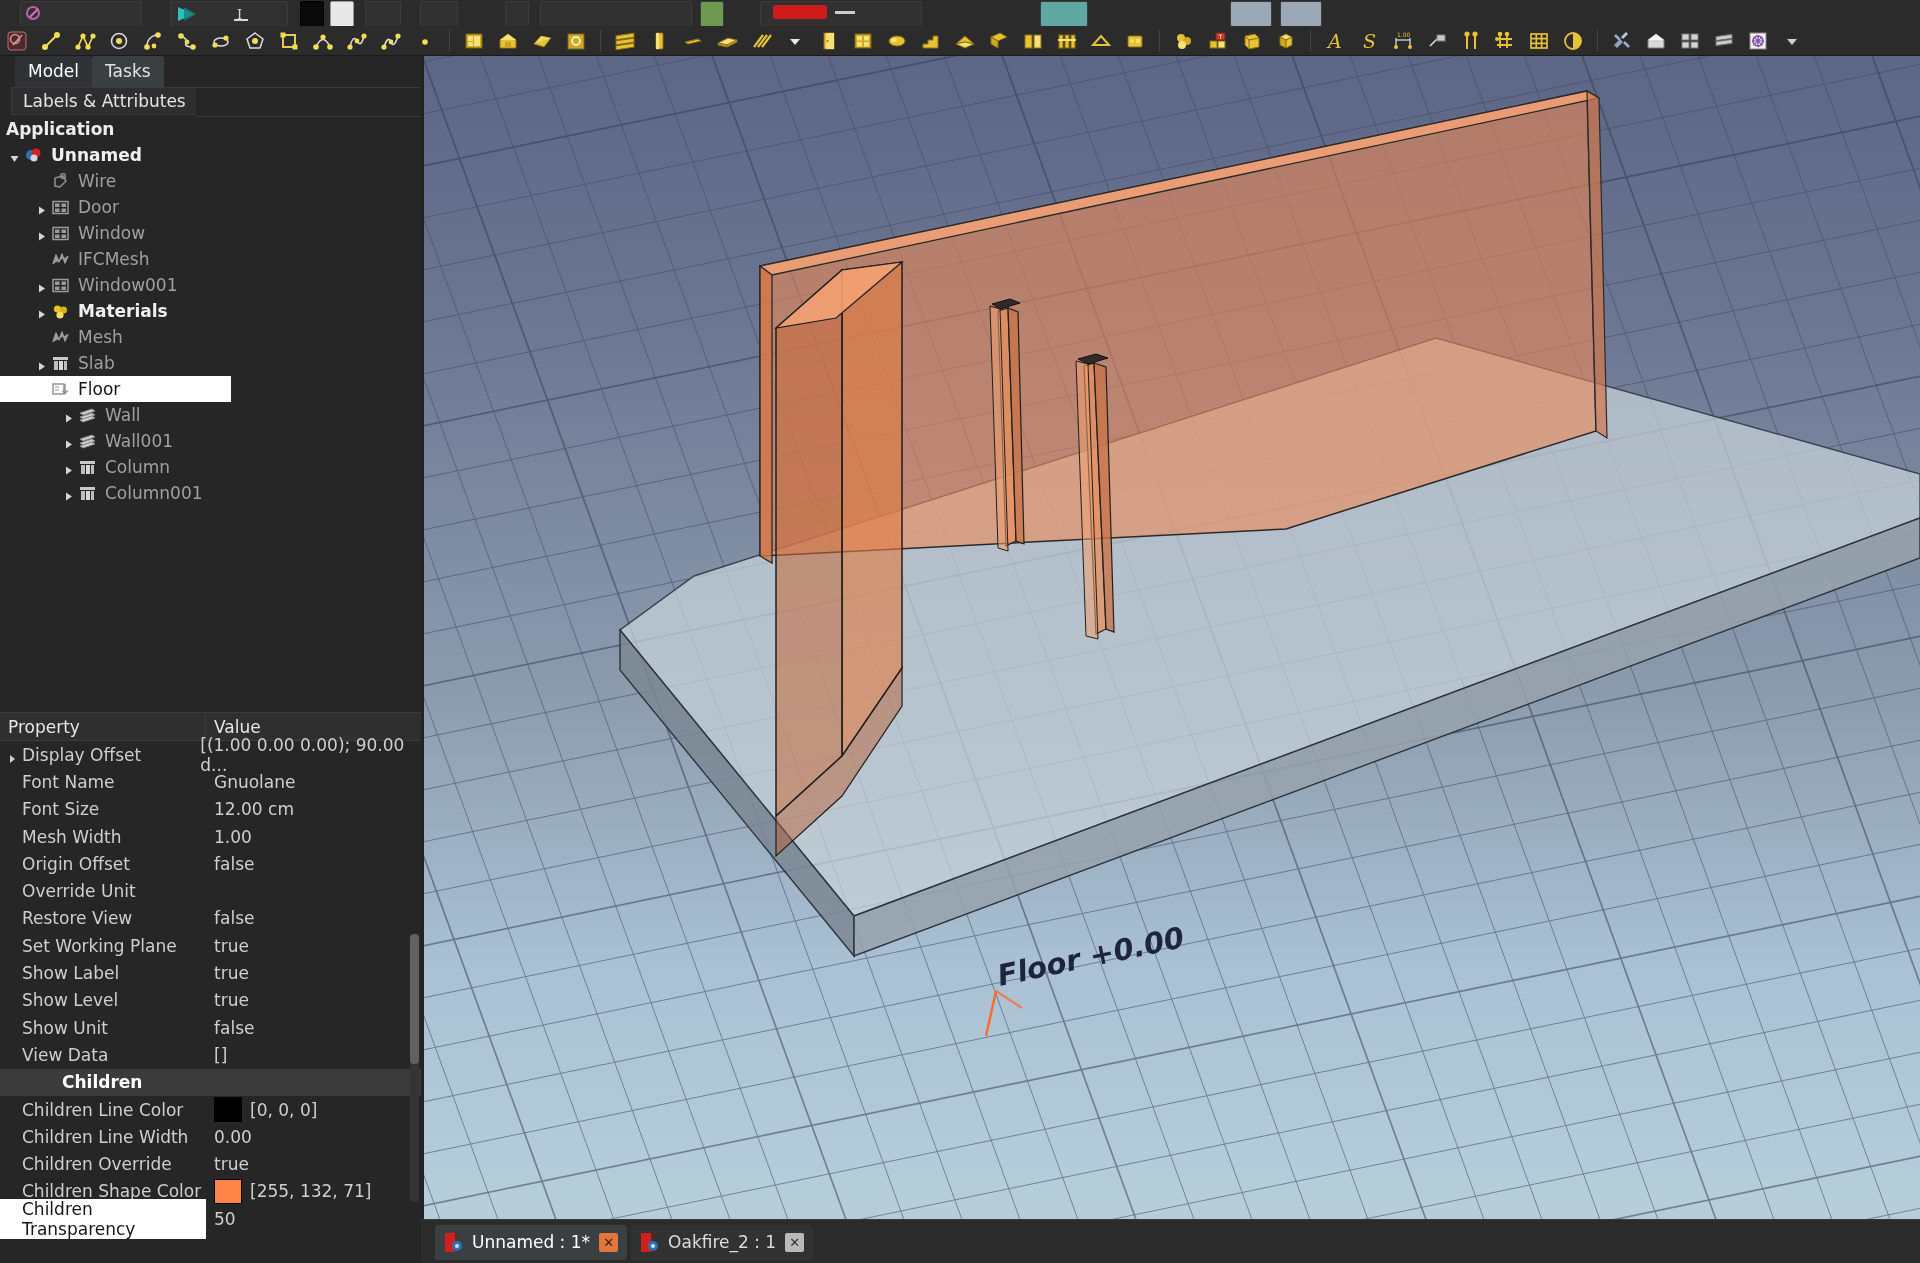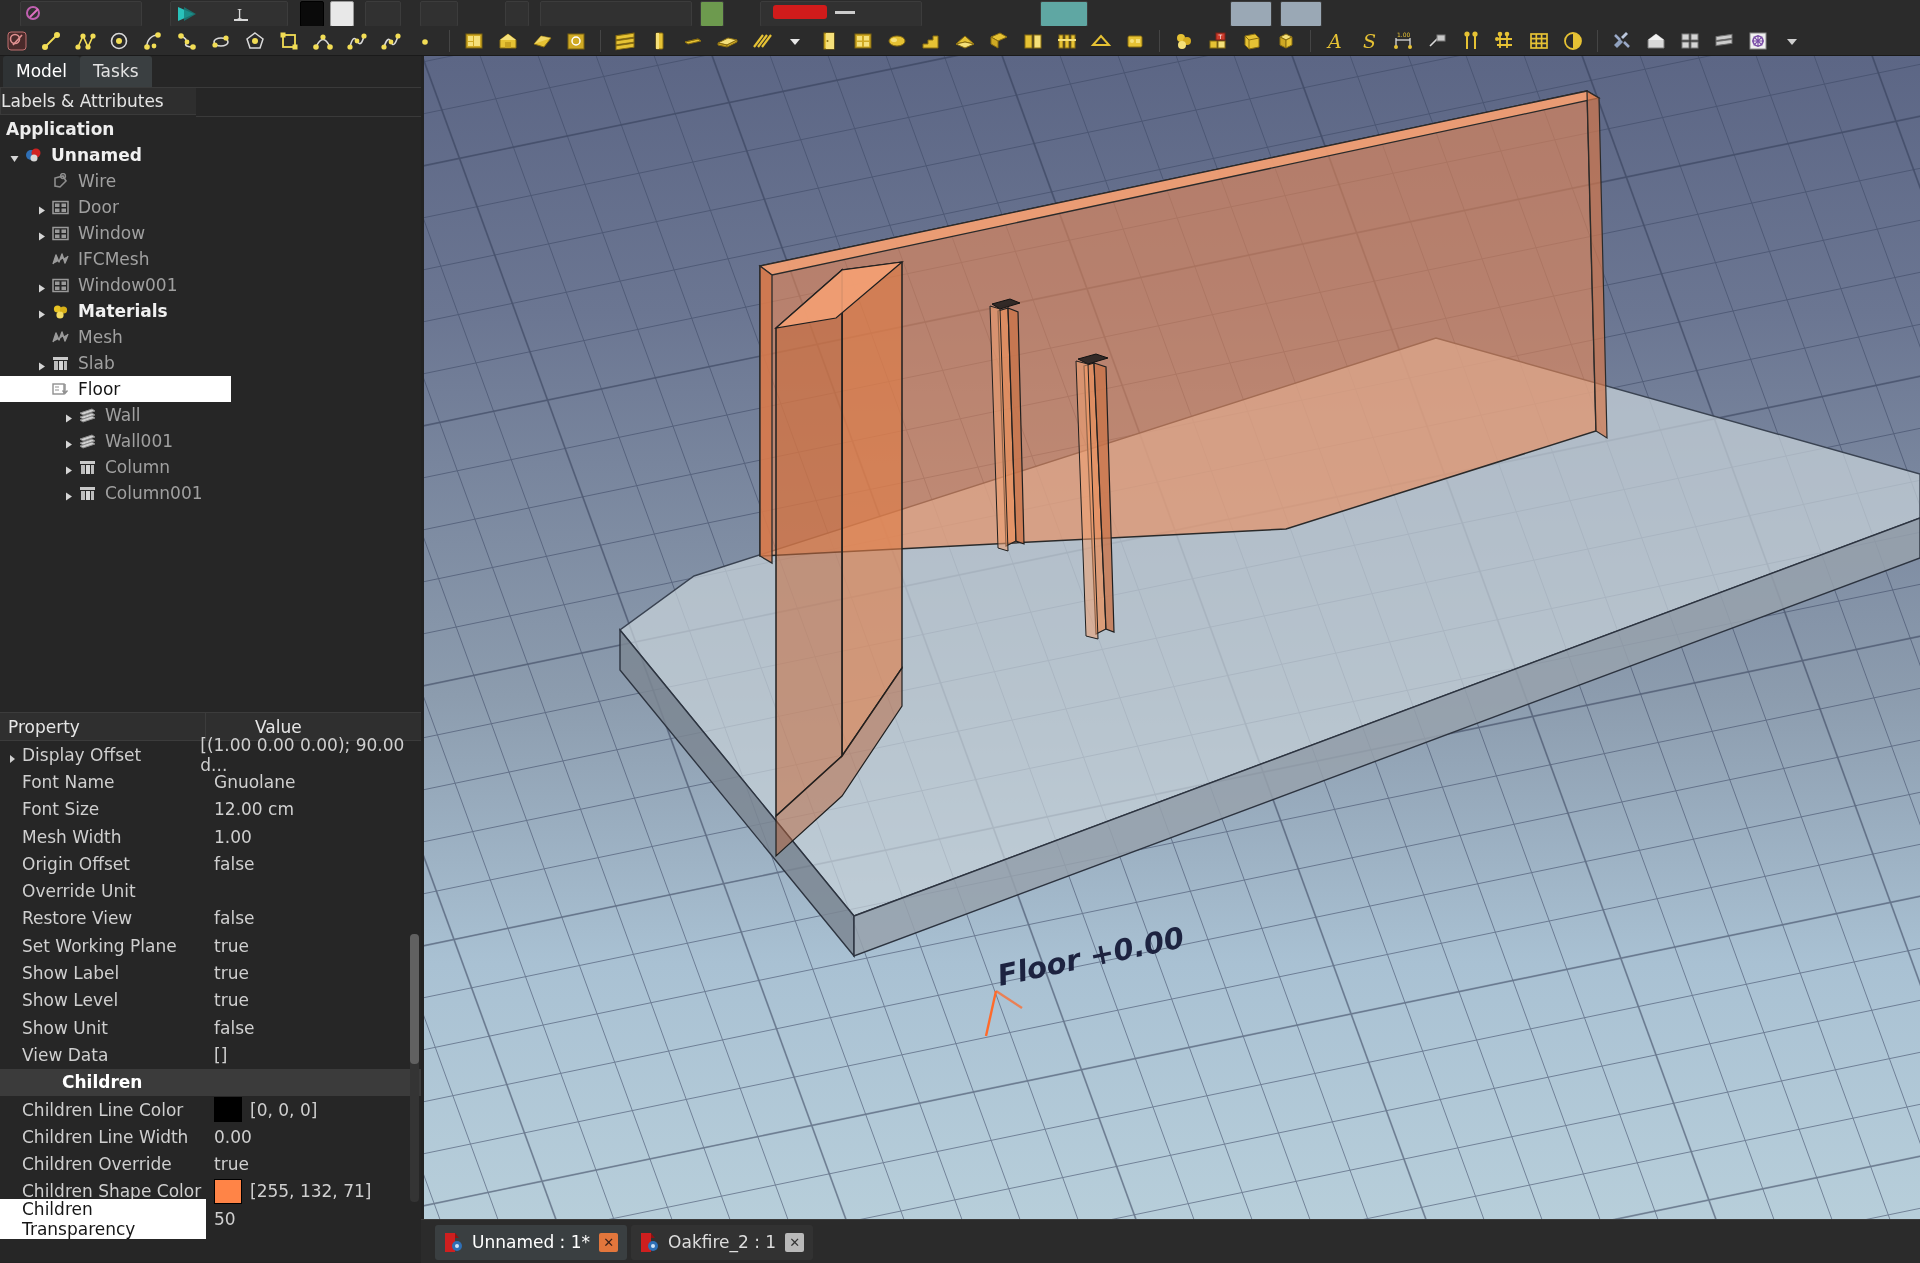--- a/index.html
+++ b/index.html
@@ -16,43 +16,43 @@
            border-bottom:1px solid #1a1a1a;display:flex;align-items:center;}
   .sep{width:1px;height:22px;background:#454545;margin:0 7px;flex:0 0 auto;}
   .ti{width:34px;height:27px;flex:0 0 auto;display:flex;align-items:center;justify-content:center;}
   .ti svg{display:block;}
 
   
   .combo{position:absolute;left:0;top:56px;width:421px;height:1163px;background:#262626;}
   .combo-title{height:32px;display:flex;align-items:center;padding-left:8px;
                font-size:17px;color:#d8d8d8;position:relative;}
   .ct-icons{position:absolute;right:8px;top:6px;display:flex;gap:10px;}
-  .tabs{display:flex;height:31px;align-items:flex-end;padding-left:3px;background:#262626;}
+  .tabs{display:flex;height:31px;align-items:flex-end;padding-left:15px;background:#262626;}
   .tab{padding:5px 13px 6px 13px;font-size:17px;color:#d8d8d8;border-radius:3px 3px 0 0;}
   .tab.sel{background:#2f3335;color:#ffffff;}
   .tab.off{background:#3a3f41;color:#e2e2e2;}
   .lbl-hdr{height:28px;background:#2e2e2e;border:1px solid #3a3a3a;border-right:none;
-           width:196px;box-sizing:border-box;display:flex;align-items:center;padding-left:0;
-           font-size:17px;color:#e4e4e4;}
+           width:196px;box-sizing:border-box;display:flex;align-items:center;padding-left:11px;
+           font-size:17px;color:#e4e4e4;margin-left:11px;}
   .lbl-hdr-fill{position:absolute;left:196px;right:0;height:28px;background:#262626;border-top:1px solid #3a3a3a;border-bottom:1px solid #3a3a3a;}
   .hdr-wrap{position:relative;}
 
   .tree{padding-top:1px;height:480px;overflow:hidden;position:relative;}
   .trow{height:26px;display:flex;align-items:center;font-size:17px;white-space:nowrap;}
   .trow .arw{width:13px;height:13px;flex:0 0 auto;margin-right:2px;}
   .trow .tic{width:21px;height:18px;flex:0 0 auto;margin-right:7px;display:flex;align-items:center;justify-content:center;}
   .trow .tx{color:#a0a0a0;}
   .trow.bold .tx{color:#f0f0f0;font-weight:bold;}
   .trow.sel{background:#ffffff;width:196px;}
   .trow.sel .tx{color:#141414;}
 
   
   .propwrap{position:absolute;left:0;top:656px;width:421px;height:550px;background:#262626;}
   .pg-head{display:flex;height:27px;background:#2f2f2f;border-top:1px solid #3c3c3c;border-bottom:1px solid #3c3c3c;
-           font-size:17px;color:#e6e6e6;align-items:center;gap:41px;}
+           font-size:17px;color:#e6e6e6;align-items:center;}
   .pg-head .c1{width:206px;padding-left:8px;box-sizing:border-box;border-right:1px solid #3c3c3c;height:27px;display:flex;align-items:center;}
   .pg-head .c2{padding-left:8px;}
   .prow{display:flex;height:27.3px;align-items:center;font-size:17px;}
   .prow .c1{width:206px;box-sizing:border-box;display:flex;align-items:center;color:#cfcfcf;}
   .prow .c2{padding-left:8px;color:#cfcfcf;display:flex;align-items:center;gap:8px;}
   .prow.grp2{background:#3b3b3b;}
   .prow.grp2 .c1{color:#ffffff;font-weight:bold;gap:40px;}
   .prow.selrow .c1{background:#ffffff;color:#161616;}
   .pind{width:22px;height:12px;flex:0 0 auto;}
   .swatch{width:26px;height:23px;border:1px solid #000;flex:0 0 auto;}

